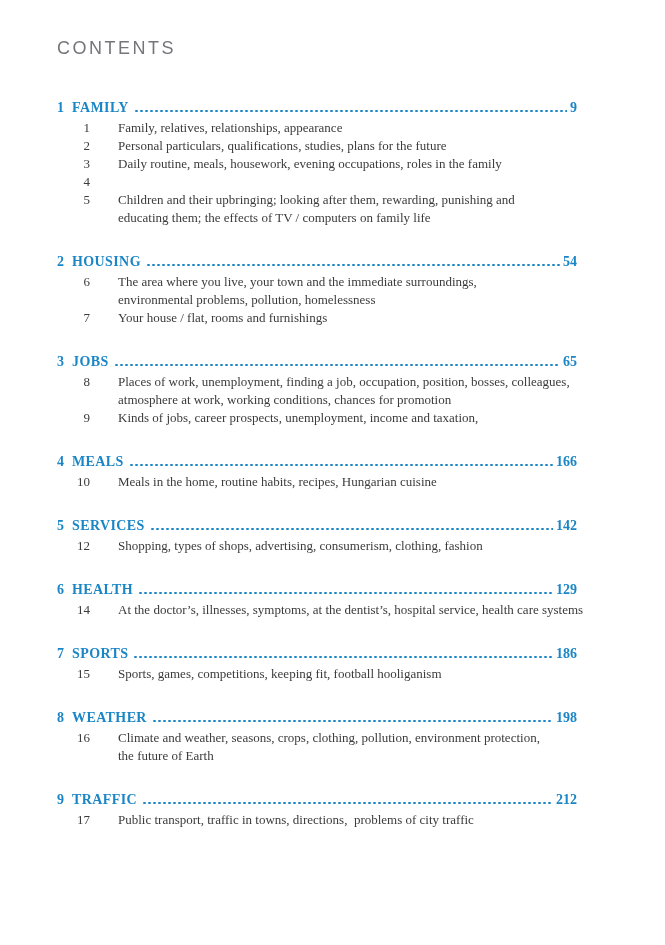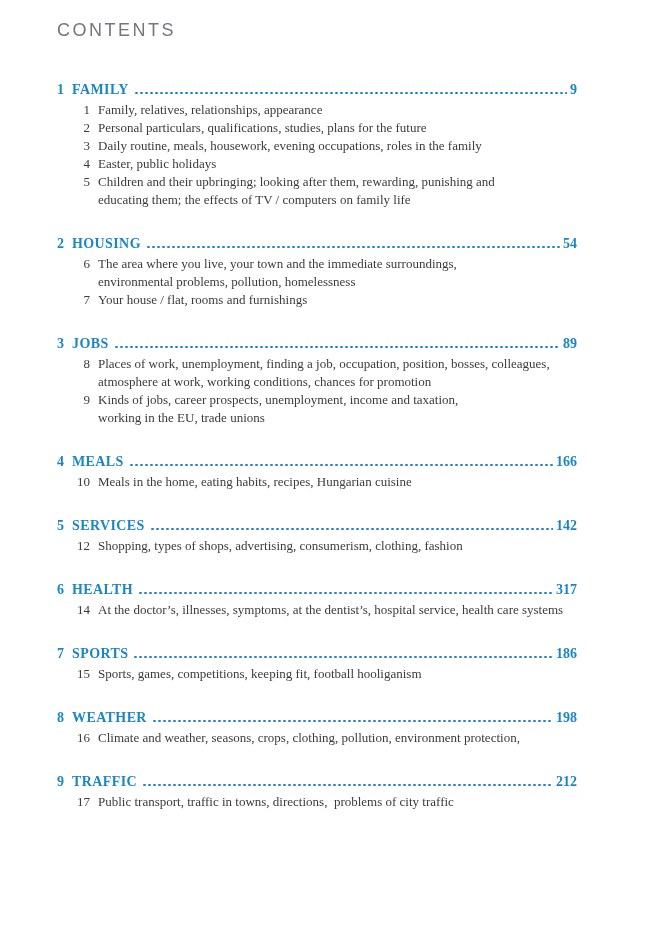--- a/index.html
+++ b/index.html
@@ -12,21 +12,21 @@
     margin: 0; padding: 0;
     background: #ffffff;
   }
   body {
     width: 665px; height: 945px;
     overflow: hidden;
     font-family: "Liberation Serif", serif;
     color: var(--body-text, #3b3b3b);
   }
   .page {
-    padding: 20px 88px 0 57px;
+    padding: 38px 88px 0 57px;
   }
   .page-title {
     font-family: "Liberation Sans", sans-serif;
     font-size: 18px;
     font-weight: 400;
     letter-spacing: 2.5px;
     color: var(--title-gray, #75767a);
     margin: 0 0 40px 0;
   }
   .toc { width: 520px; }
@@ -63,21 +63,21 @@
     line-height: 18px;
   }
   .item { display: flex; align-items: flex-start; }
   .item-num {
     width: 33px;
     padding-right: 8px;
     flex-shrink: 0;
     text-align: right;
   }
   .item-text { }
-  .line { display: block; white-space: pre; }
+  .line { display: block; white-space: pre; margin-left: 20px; }
 </style>
 </head>
 <body>
 
 <div class="page">
   <h1 class="page-title">CONTENTS</h1>
   <div class="toc" id="toc">
   <section class="chapter">
     <div class="chapter-row">
       <span class="ch-num">1</span>
@@ -103,21 +103,20 @@
   <li class="item">
     <span class="item-num">3</span>
     <span class="item-text">
               <span class="line">Daily routine, meals, housework, evening occupations, roles in the family</span>
             </span>
   </li>
 
   <li class="item">
     <span class="item-num">4</span>
     <span class="item-text">
-              <span class="line">Easter, public holidays</span>
             </span>
   </li>
 
   <li class="item">
     <span class="item-num">5</span>
     <span class="item-text">
               <span class="line">Children and their upbringing; looking after them, rewarding, punishing and</span>
               <span class="line">educating them; the effects of TV / computers on family life</span>
             </span>
   </li>
@@ -147,53 +146,52 @@
             </span>
   </li>
 </ul>
   </section>
 
   <section class="chapter">
     <div class="chapter-row">
       <span class="ch-num">3</span>
       <span class="ch-title">JOBS</span>
       <span class="leader"></span>
-      <span class="ch-page">89</span>
+      <span class="ch-page">65</span>
     </div>
     <ul class="items">
   <li class="item">
     <span class="item-num">8</span>
     <span class="item-text">
               <span class="line">Places of work, unemployment, finding a job, occupation, position, bosses, colleagues,</span>
               <span class="line">atmosphere at work, working conditions, chances for promotion</span>
             </span>
   </li>
 
   <li class="item">
     <span class="item-num">9</span>
     <span class="item-text">
               <span class="line">Kinds of jobs, career prospects, unemployment, income and taxation,</span>
-              <span class="line">working in the EU, trade unions</span>
             </span>
   </li>
 </ul>
   </section>
 
   <section class="chapter">
     <div class="chapter-row">
       <span class="ch-num">4</span>
       <span class="ch-title">MEALS</span>
       <span class="leader"></span>
       <span class="ch-page">166</span>
     </div>
     <ul class="items">
   <li class="item">
     <span class="item-num">10</span>
     <span class="item-text">
-              <span class="line">Meals in the home, eating habits, recipes, Hungarian cuisine</span>
+              <span class="line">Meals in the home, routine habits, recipes, Hungarian cuisine</span>
             </span>
   </li>
 
 </ul>
   </section>
 
   <section class="chapter">
     <div class="chapter-row">
       <span class="ch-num">5</span>
       <span class="ch-title">SERVICES</span>
@@ -209,21 +207,21 @@
   </li>
 
 </ul>
   </section>
 
   <section class="chapter">
     <div class="chapter-row">
       <span class="ch-num">6</span>
       <span class="ch-title">HEALTH</span>
       <span class="leader"></span>
-      <span class="ch-page">317</span>
+      <span class="ch-page">129</span>
     </div>
     <ul class="items">
   <li class="item">
     <span class="item-num">14</span>
     <span class="item-text">
               <span class="line">At the doctor’s, illnesses, symptoms, at the dentist’s, hospital service, health care systems</span>
             </span>
   </li>
 </ul>
   </section>
@@ -250,20 +248,21 @@
       <span class="ch-num">8</span>
       <span class="ch-title">WEATHER</span>
       <span class="leader"></span>
       <span class="ch-page">198</span>
     </div>
     <ul class="items">
   <li class="item">
     <span class="item-num">16</span>
     <span class="item-text">
               <span class="line">Climate and weather, seasons, crops, clothing, pollution, environment protection,</span>
+              <span class="line">the future of Earth</span>
             </span>
   </li>
 </ul>
   </section>
 
   <section class="chapter">
     <div class="chapter-row">
       <span class="ch-num">9</span>
       <span class="ch-title">TRAFFIC</span>
       <span class="leader"></span>

